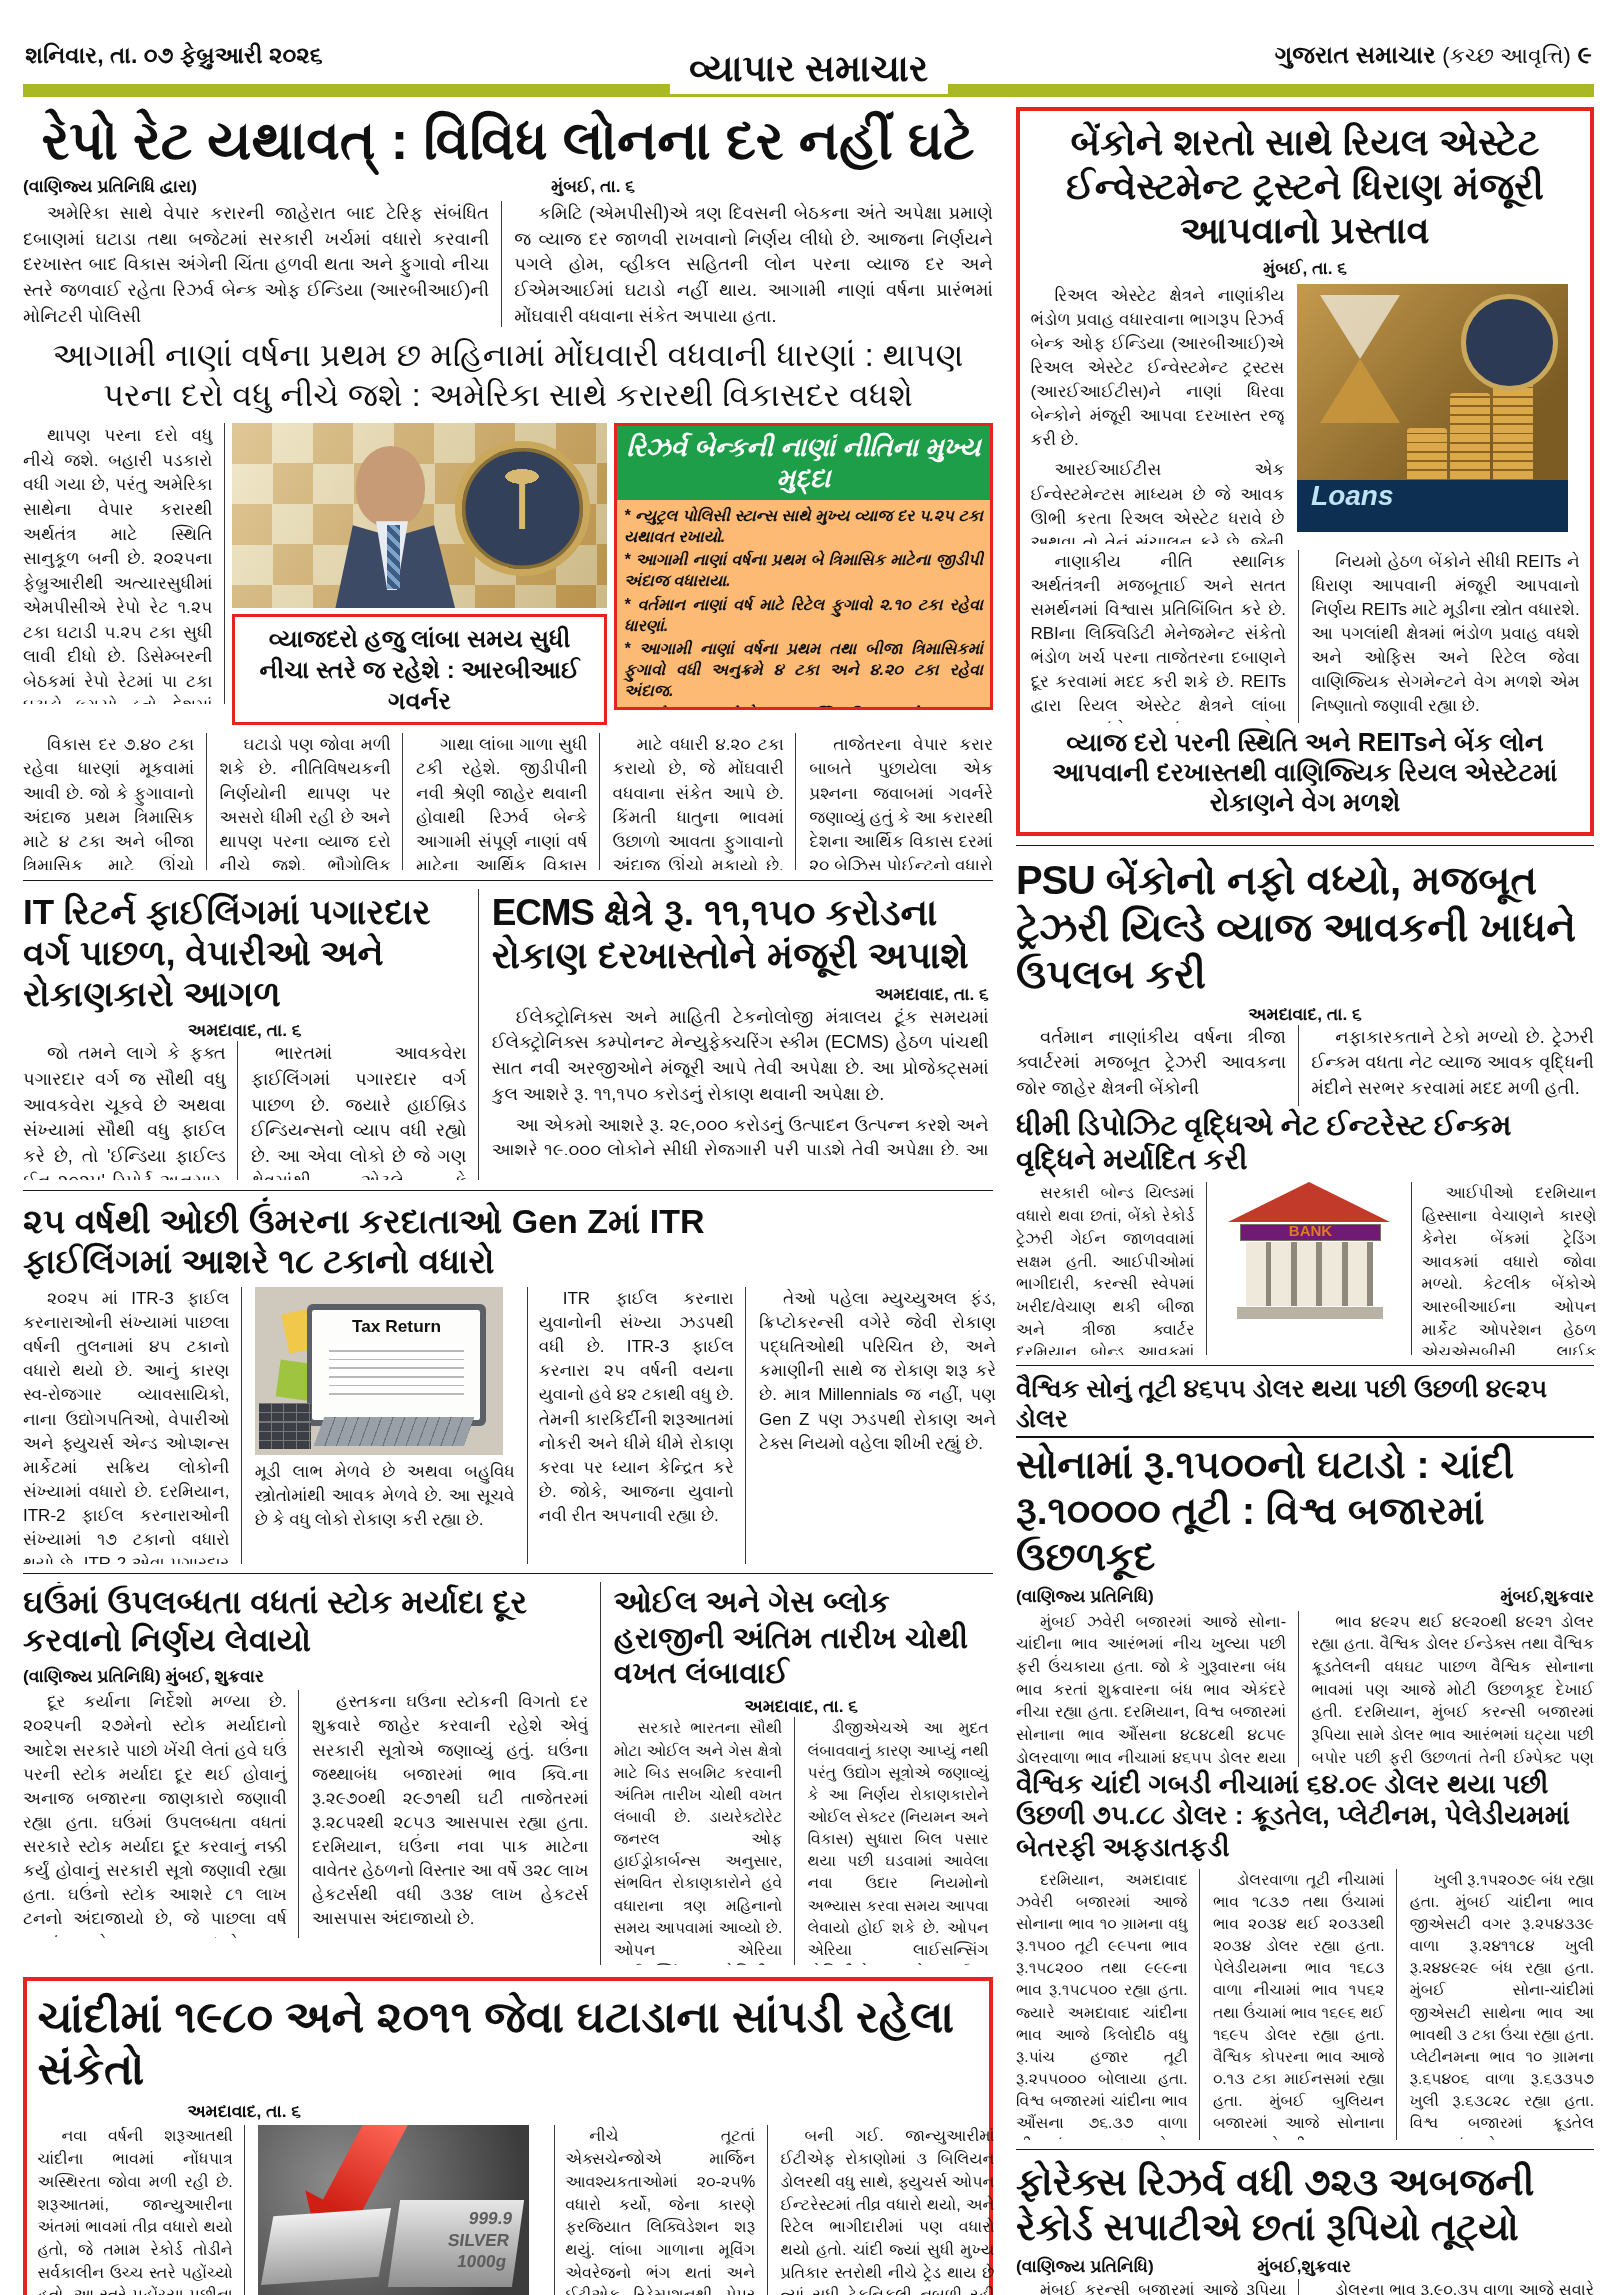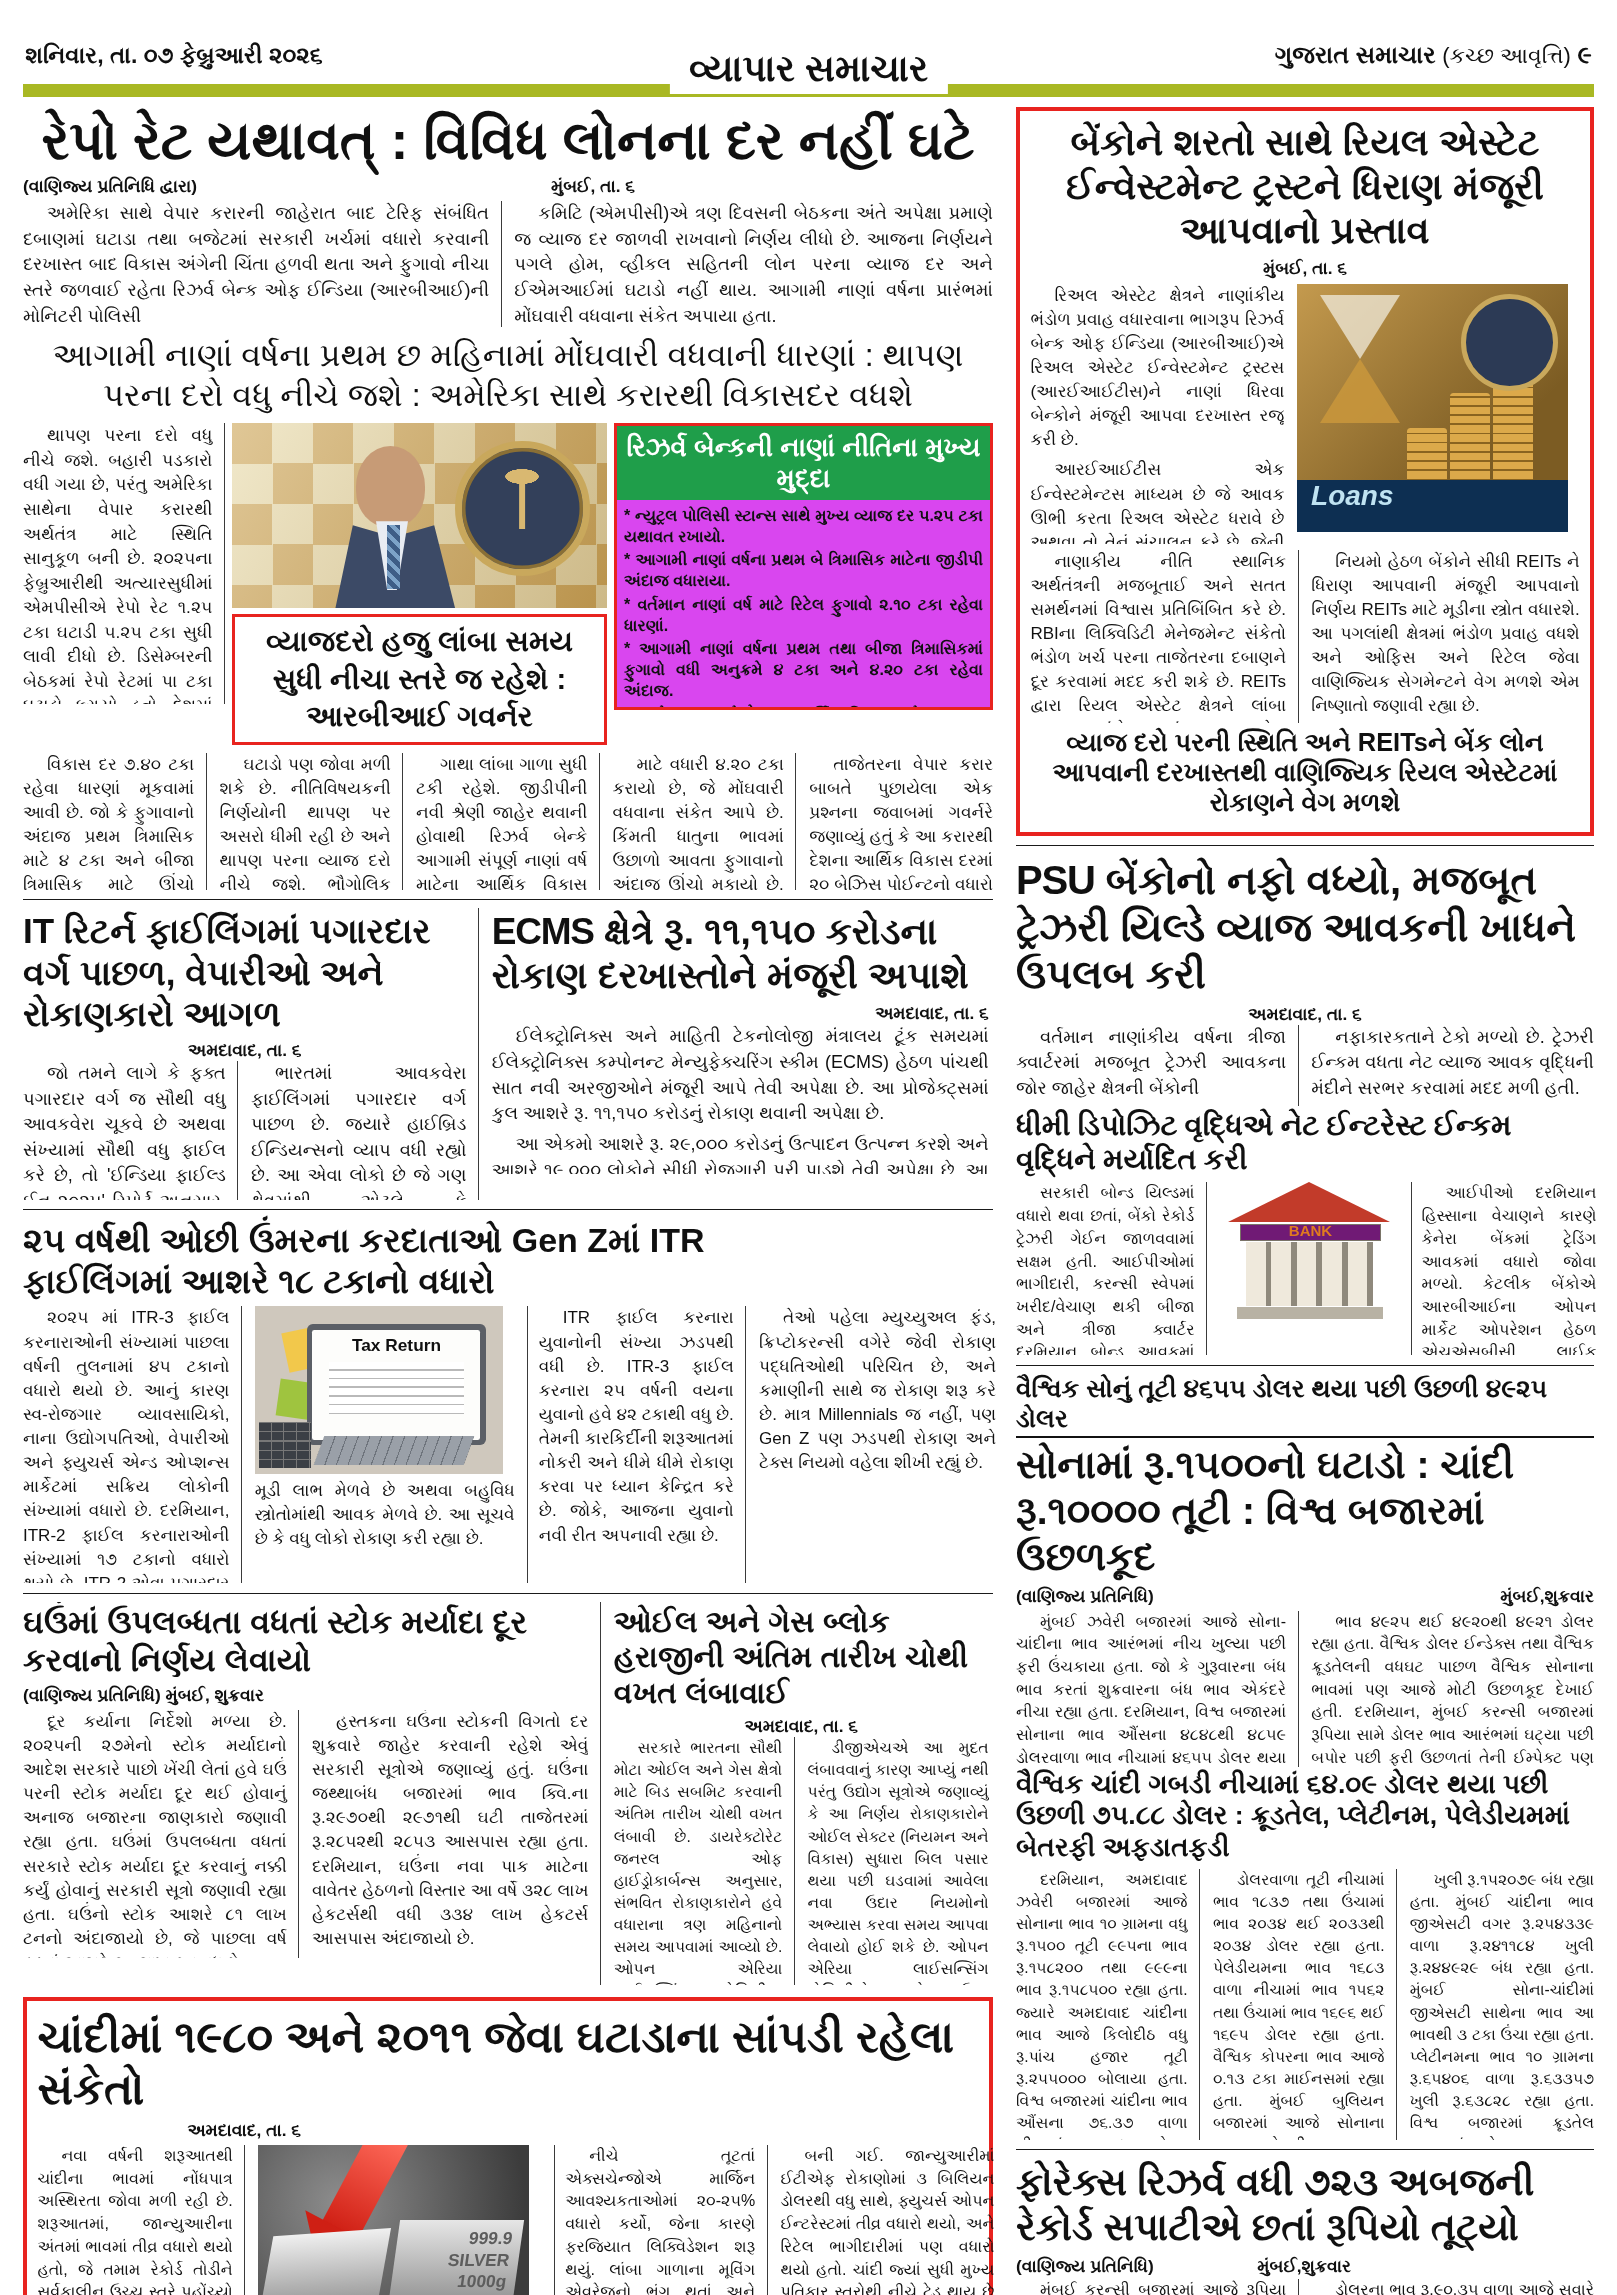--- a/index.html
+++ b/index.html
@@ -45,22 +45,22 @@
   .gov-head{position:absolute;left:124px;top:23px;width:69px;height:81px;border-radius:50% 50% 45% 45%;background:#c79b76;}
   .gov-suit{position:absolute;left:69px;top:92px;width:185px;height:98px;background:#3c4a66;clip-path:polygon(18% 100%,28% 10%,50% 22%,72% 10%,84% 100%);}
   .gov-shirt{position:absolute;left:144px;top:98px;width:32px;height:69px;background:#e8ecf2;clip-path:polygon(0 0,100% 0,65% 100%,35% 100%);}
   .gov-tie{position:absolute;left:155px;top:102px;width:12.7px;height:64px;background:repeating-linear-gradient(45deg,#7da3c8 0 4.6px,#3e5d86 4.6px 9.2px);}
   .rbi-seal{position:absolute;right:17.3px;top:17.3px;width:121px;height:121px;border-radius:50%;
     background:#33405a;border:7px solid #c9a85c;box-shadow:0 0 0 3.5px #8a6f35 inset;}
   .rbi-seal .palm{position:absolute;left:50%;top:24%;width:5.8px;height:52px;background:#d9b871;transform:translateX(-50%);}
   .rbi-seal .fronds{position:absolute;left:50%;top:14%;width:52px;height:23px;transform:translateX(-50%);
     background:radial-gradient(ellipse at center,#d9b871 0 45%,transparent 46%);}
   .gov-caption{border:3.5px solid #e8231f;margin-top:5.8px;padding:5.8px 8px;
-    font-size:29px;line-height:1.3;font-weight:700;text-align:center;}
-  .points-box{border:3.5px solid #e8231f;background:#d946ef;height:281px;overflow:hidden;}
+    font-size:24px;line-height:1.3;font-weight:700;text-align:center;}
+  .points-box{border:3.5px solid #e8231f;background:#fdba74;height:281px;overflow:hidden;font-style:italic;}
   .points-head{background:#1f9e4a;color:#fff;font-size:26px;font-weight:700;text-align:center;padding:5.8px 3.5px;}
   .points-list{list-style:none;margin:4.6px 7px;padding:0;font-size:16px;font-weight:700;line-height:1.32;}
   .points-list li{margin-bottom:2.3px;text-align:justify;}
   .points-list li::before{content:"* ";}
   .tax-photo{width:248px;height:168px;background:#cfc8bd;position:relative;overflow:hidden;}
   .tax-laptop{position:absolute;left:52px;top:17.3px;width:168px;height:110px;background:#5b5f66;border-radius:5.8px;padding:5.8px;}
   .tax-screen{width:100%;height:100%;background:#fdfdfb;border-radius:2.3px;text-align:center;overflow:hidden;}
   .tax-screen .t{font-size:17.3px;font-weight:700;margin-top:5.8px;}
   .tax-lines{margin:5.8px auto 0 auto;width:80%;height:52px;
     background:repeating-linear-gradient(#fff 0 7px,#b9b9b9 7px 8.7px);}

